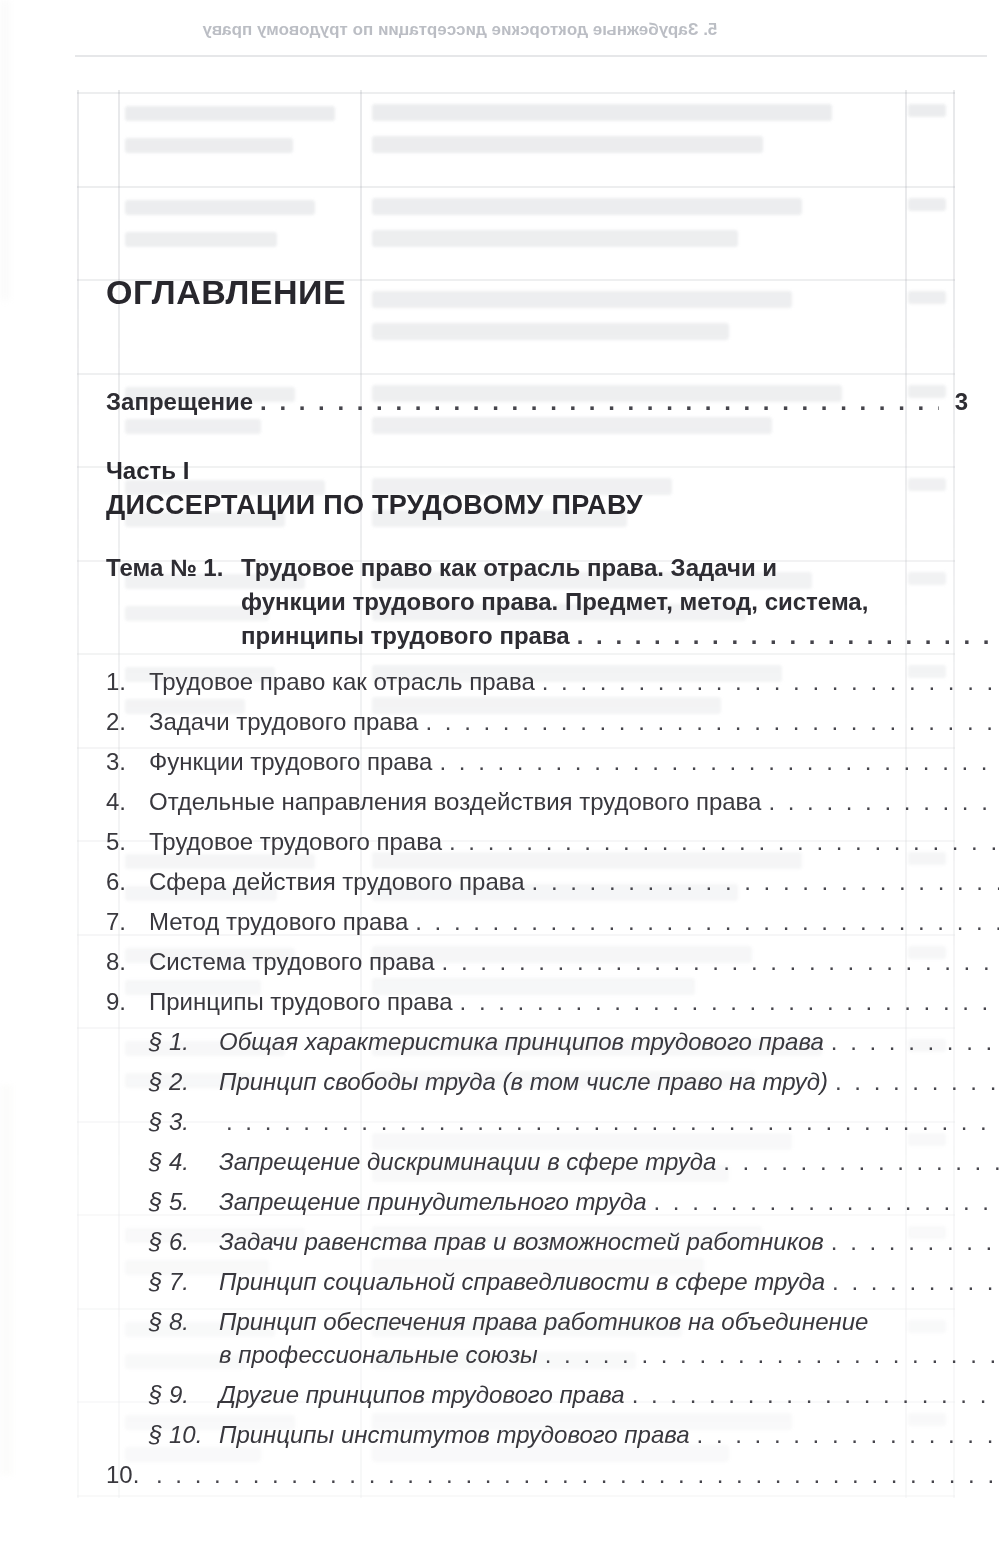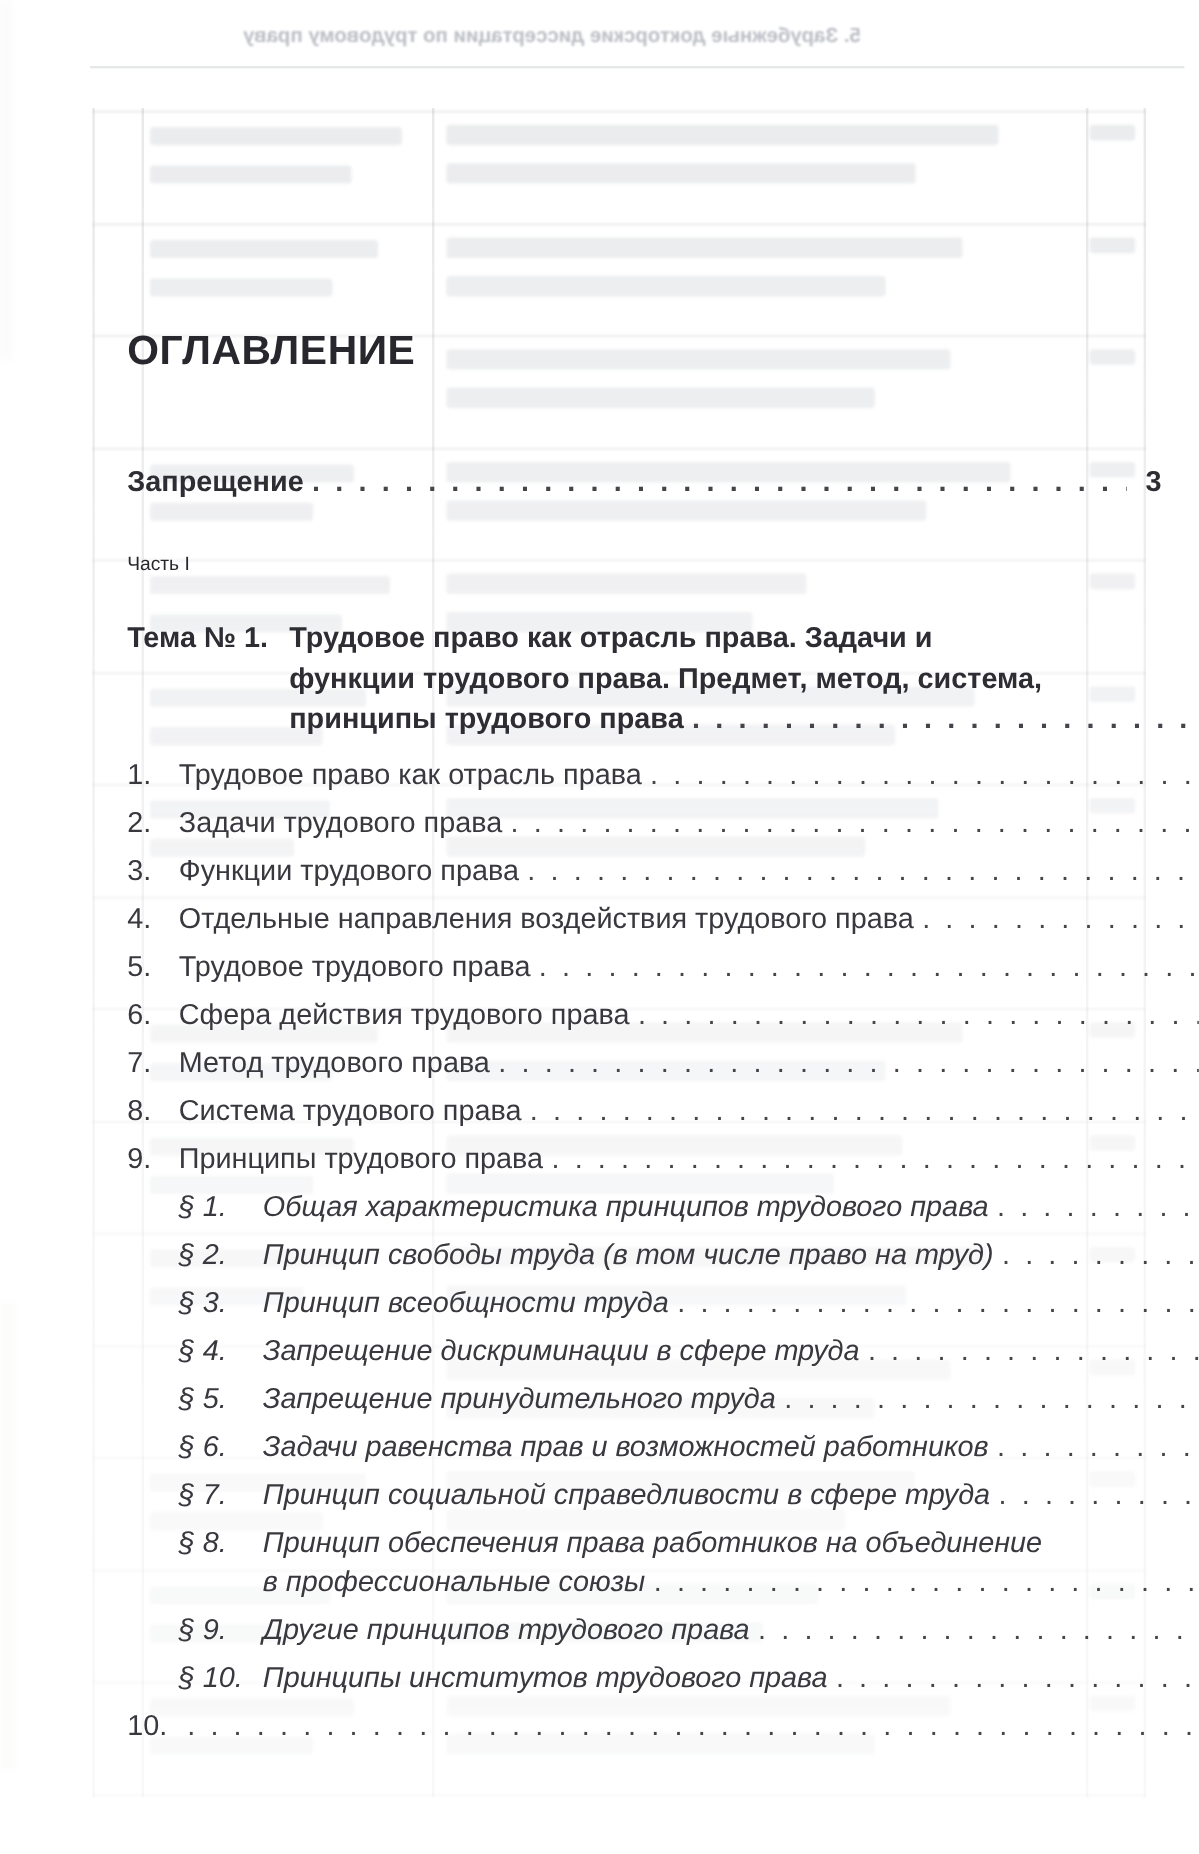--- a/index.html
+++ b/index.html
@@ -31,21 +31,21 @@
   .smudge{position:absolute;background:rgba(122,128,142,.17);filter:blur(1.4px);border-radius:3px;}
   
   .content{position:absolute;left:106px;top:0;width:862px;z-index:2;}
   .toc-heading{
     margin:0;padding-top:272px;
     font-size:34px;line-height:41px;font-weight:bold;color:#28272d;
     letter-spacing:.5px;
   }
   .preface-row{display:flex;align-items:baseline;margin-top:72px;font-size:24px;line-height:33px;font-weight:bold;color:#2e2d33;}
   .part-block{margin-top:36px;color:#28272d;}
-  .part-label{font-size:16px;line-height:33px;font-weight:normal;}
+  .part-label{font-size:24px;line-height:33px;font-weight:bold;}
   .part-title{font-size:27px;line-height:36px;font-weight:bold;letter-spacing:.3px;}
   .theme{display:grid;grid-template-columns:135px 1fr;margin-top:28px;font-size:24px;line-height:34px;font-weight:bold;color:#2e2d33;margin-bottom:12px;}
   .theme .num{white-space:nowrap;}
   .theme .line{white-space:nowrap;}
   .entries{font-size:24px;line-height:33px;}
   .entry{display:grid;grid-template-columns:43px 1fr;margin-bottom:7px;}
   .entry.section{margin-left:43px;grid-template-columns:70px 1fr;font-style:italic;}
   .entry .num{white-space:nowrap;}
   .entry .line{white-space:nowrap;}
   .row-last{display:flex;align-items:baseline;}
@@ -165,20 +165,21 @@
     <h1 class="toc-heading">ОГЛАВЛЕНИЕ</h1>
 
     <div class="preface-row">
       <span>Запрещение</span>
       <span class="leader"></span>
       <span class="pg">3</span>
     </div>
 
     <div class="part-block">
       <div class="part-label">Часть I</div>
+      <div class="part-title">ДИССЕРТАЦИИ ПО ТРУДОВОМУ ПРАВУ</div>
     </div>
 
     <div class="theme">
       <span class="num">Тема № 1.</span>
       <div class="body">
         <div class="line">Трудовое право как отрасль права. Задачи и</div>
         <div class="line">функции трудового права. Предмет, метод, система,</div>
         <div class="row-last">
           <span class="t">принципы трудового права</span>
           <span class="leader"></span>
@@ -284,21 +285,20 @@
             <div class="row-last">
               <span class="t">Принцип свободы труда (в том числе право на труд)</span>
               <span class="leader"></span>
             </div>
           </div>
         </div>
         <div class="entry section">
           <span class="num">§ 3.</span>
           <div class="body">
             <div class="row-last">
-              <span class="t">Принцип всеобщности труда</span>
               <span class="leader"></span>
             </div>
           </div>
         </div>
         <div class="entry section">
           <span class="num">§ 4.</span>
           <div class="body">
             <div class="row-last">
               <span class="t">Запрещение дискриминации в сфере труда</span>
               <span class="leader"></span>

